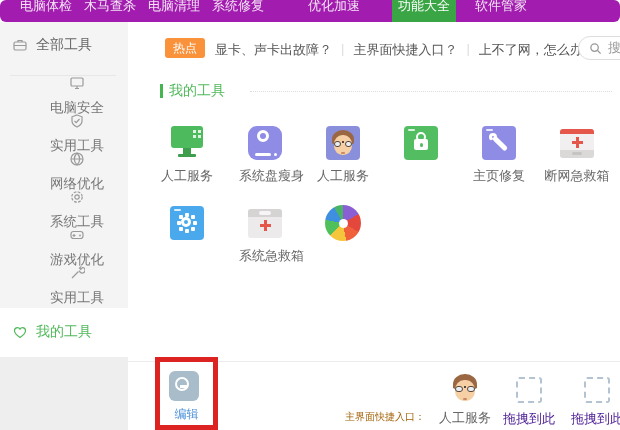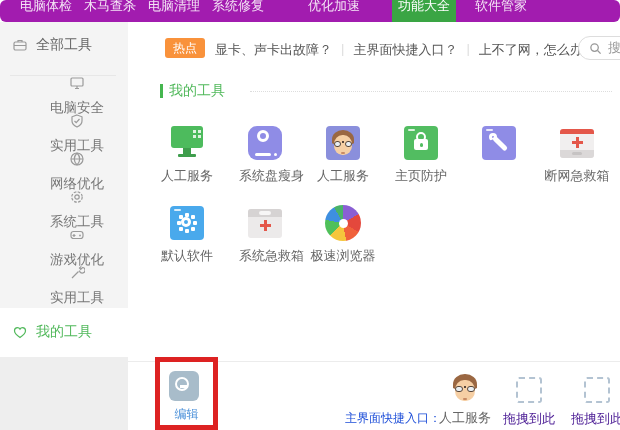--- a/index.html
+++ b/index.html
@@ -108,21 +108,21 @@
                 background:#fff; border-radius:50%; }
   
   .bottom-sep { position:absolute; left:128px; top:361px; width:492px; border-top:1px solid #ececec; }
   .edit-highlight { position:absolute; left:155px; top:357px; width:63px; height:73px; border:5px solid #dd2222; }
   .edit-icon { position:absolute; left:169px; top:371px; width:30px; height:30px; background:#a8bcca;
                border-radius:6px; cursor:pointer; }
   .edit-ring { position:absolute; top:6px; left:6px; width:14px; height:14px; border:2px solid #fff; border-radius:50%; }
   .edit-minus { position:absolute; top:14px; left:11px; width:8px; height:2.5px; background:#fff; }
   .edit-label { position:absolute; left:155px; top:406px; width:63px; text-align:center;
                 color:#4a90d9; font-size:12px; cursor:pointer; }
-  .shortcut-label { position:absolute; left:345px; top:410px; font-size:12px; color:#1d4ed8; }
+  .shortcut-label { position:absolute; left:345px; top:410px; font-size:10px; color:#a16207; }
   .mini-service { position:absolute; left:439px; top:374px; width:52px; text-align:center; cursor:pointer; }
   .mini-service .face { width:28px; height:28px; margin:0 auto; }
   .mini-label { margin-top:7px; font-size:13px; color:#666; white-space:nowrap; }
   .dragbox { position:absolute; top:377px; width:26px; height:26px; border:2px dashed #b3c3d2; border-radius:3px; }
   .db1 { left:516px; } .db2 { left:584px; }
   .drag-label { position:absolute; top:410px; width:52px; text-align:center; font-size:13px; color:#4c1d95; white-space:nowrap; }
   .dl1 { left:503px; } .dl2 { left:571px; }
 </style>
 </head>
 <body>
@@ -277,30 +277,30 @@
 </div>
 <div class="tool r1 c4">
   <div class="tool-icon">
     <div class="sq-ic guard">
       <div class="win-dash"></div>
       <div class="lock-shackle"></div>
       <div class="lock-body"></div>
       <div class="lock-key"></div>
     </div>
   </div>
-  <div class="tool-label">主页防护</div>
 </div>
 <div class="tool r1 c5">
   <div class="tool-icon">
     <div class="sq-ic repair">
       <div class="win-dash"></div>
       <div class="wr-ring"></div>
       <div class="wr-bar"></div>
     </div>
   </div>
+  <div class="tool-label">主页修复</div>
 </div>
 <div class="tool r1 c6">
   <div class="tool-icon">
     <div class="kit kit1">
       <div class="kit-stripe"></div>
       <div class="cross-v"></div>
       <div class="cross-h"></div>
       <div class="kit-band"></div>
       <div class="kit-handle"></div>
     </div>
@@ -316,39 +316,37 @@
         <div class="gt gt2"></div>
       <div class="gt gt3"></div>
         <div class="gt gt4"></div>
       <div class="gt gt5"></div>
         <div class="gt gt6"></div>
       <div class="gt gt7"></div>
         <div class="gt gt8"></div>
       <div class="gear-ring"></div>
     </div>
   </div>
-  <div class="tool-label">默认软件</div>
 </div>
 <div class="tool r2 c2">
   <div class="tool-icon">
     <div class="kit kit2">
       <div class="kit2-top"></div>
       <div class="kit2-slot"></div>
       <div class="cross-v"></div>
       <div class="cross-h"></div>
     </div>
   </div>
   <div class="tool-label">系统急救箱</div>
 </div>
 <div class="tool r2 c3">
   <div class="tool-icon">
     <div class="pin"></div>
     <div class="pin-center"></div>
   </div>
-  <div class="tool-label">极速浏览器</div>
 </div>
 
 <div class="bottom-sep"></div>
 
 <div class="edit-icon">
   <div class="edit-ring"></div>
   <div class="edit-minus"></div>
 </div>
 <div class="edit-label">编辑</div>
 <div class="edit-highlight"></div>

